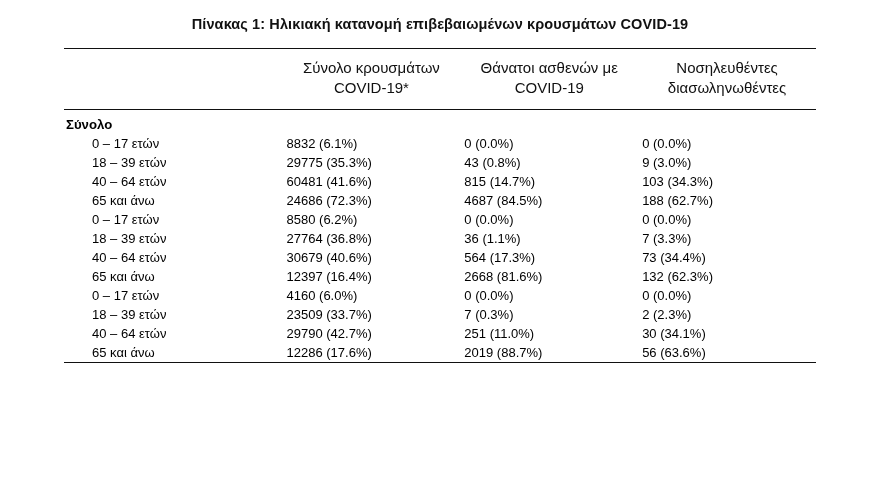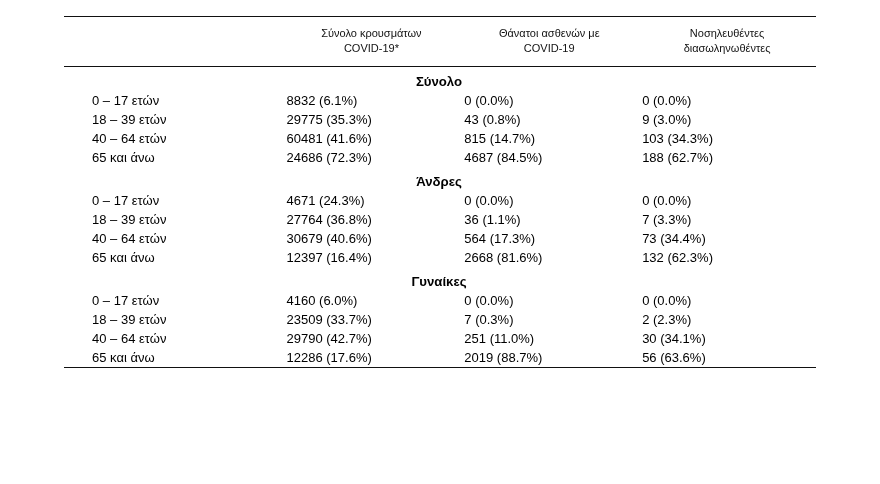--- a/index.html
+++ b/index.html
@@ -33,21 +33,21 @@
     width: 752px;
     padding-top: 16px;
   }
   table.data {
     width: 100%;
     border-collapse: collapse;
     font-size: 13px;
   }
   table.data thead th {
     font-weight: normal;
-    font-size: 11px;
+    font-size: 15px;
     color: #111111;
     padding: 9px 4px 10px 4px;
     vertical-align: top;
     line-height: 1.35;
     text-align: center;
   }
   .rule-top {
     border-top: 1.6px solid #111111;
   }
   .rule-mid {
@@ -61,21 +61,21 @@
     width: 29%;
   }
   th.col-num, td.col-num {
     width: 23.6%;
     text-align: center;
   }
   td.group {
     font-weight: bold;
     font-size: 13.2px;
     padding: 7px 4px 2px 2px;
-    text-align: center;
+    text-align: left;
   }
   td.rowlabel {
     padding: 2px 4px 2px 28px;
     text-align: left;
     font-size: 13px;
     white-space: nowrap;
   }
   td.value {
     padding: 2px 4px;
     text-align: left;
@@ -94,20 +94,21 @@
     font-size: 10px;
     vertical-align: super;
     margin-right: 2px;
   }
 </style>
 </head>
 <body>
 
 <div class="page">
 
+  <div class="title">Πίνακας 1: Ηλικιακή κατανομή επιβεβαιωμένων κρουσμάτων COVID-19</div>
 
   <div class="table-wrap">
     <table class="data">
       <thead>
         <tr class="rule-top rule-mid">
           <th class="col-label"></th>
           <th class="col-num">
             <div>Σύνολο κρουσμάτων</div>
             <div>COVID-19*</div>
           </th>
@@ -145,25 +146,22 @@
           <td class="value">103 (34.3%)</td>
         </tr>
         <tr>
           <td class="rowlabel">65 και άνω</td>
           <td class="value">24686 (72.3%)</td>
           <td class="value">4687 (84.5%)</td>
           <td class="value">188 (62.7%)</td>
         </tr>
 
         <tr>
-          <td class="group" colspan="4">Άνδρες</td>
-        </tr>
-        <tr>
           <td class="rowlabel">0 – 17 ετών</td>
-          <td class="value">4671 (24.3%)</td>
+          <td class="value">8580 (6.2%)</td>
           <td class="value">0 (0.0%)</td>
           <td class="value">0 (0.0%)</td>
         </tr>
         <tr>
           <td class="rowlabel">18 – 39 ετών</td>
           <td class="value">27764 (36.8%)</td>
           <td class="value">36 (1.1%)</td>
           <td class="value">7 (3.3%)</td>
         </tr>
         <tr>
@@ -172,23 +170,20 @@
           <td class="value">564 (17.3%)</td>
           <td class="value">73 (34.4%)</td>
         </tr>
         <tr>
           <td class="rowlabel">65 και άνω</td>
           <td class="value">12397 (16.4%)</td>
           <td class="value">2668 (81.6%)</td>
           <td class="value">132 (62.3%)</td>
         </tr>
 
-        <tr>
-          <td class="group" colspan="4">Γυναίκες</td>
-        </tr>
         <tr>
           <td class="rowlabel">0 – 17 ετών</td>
           <td class="value">4160 (6.0%)</td>
           <td class="value">0 (0.0%)</td>
           <td class="value">0 (0.0%)</td>
         </tr>
         <tr>
           <td class="rowlabel">18 – 39 ετών</td>
           <td class="value">23509 (33.7%)</td>
           <td class="value">7 (0.3%)</td>

